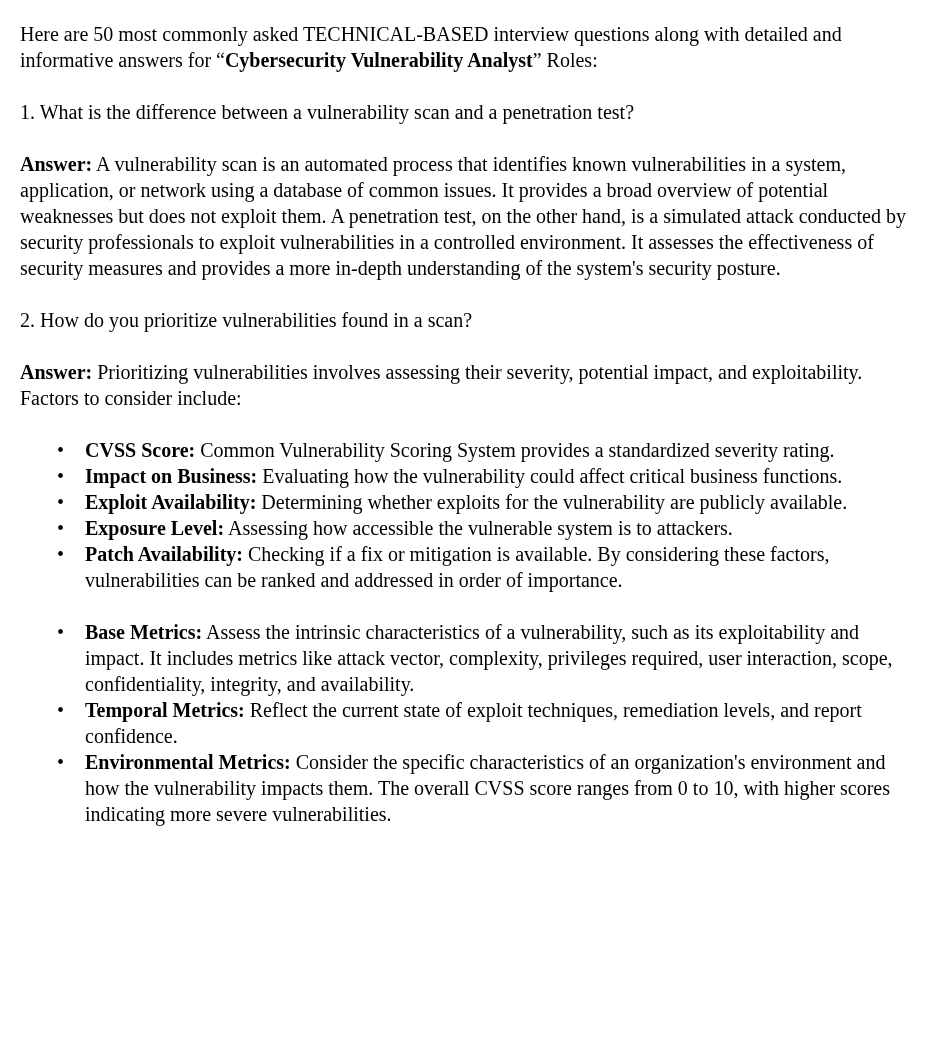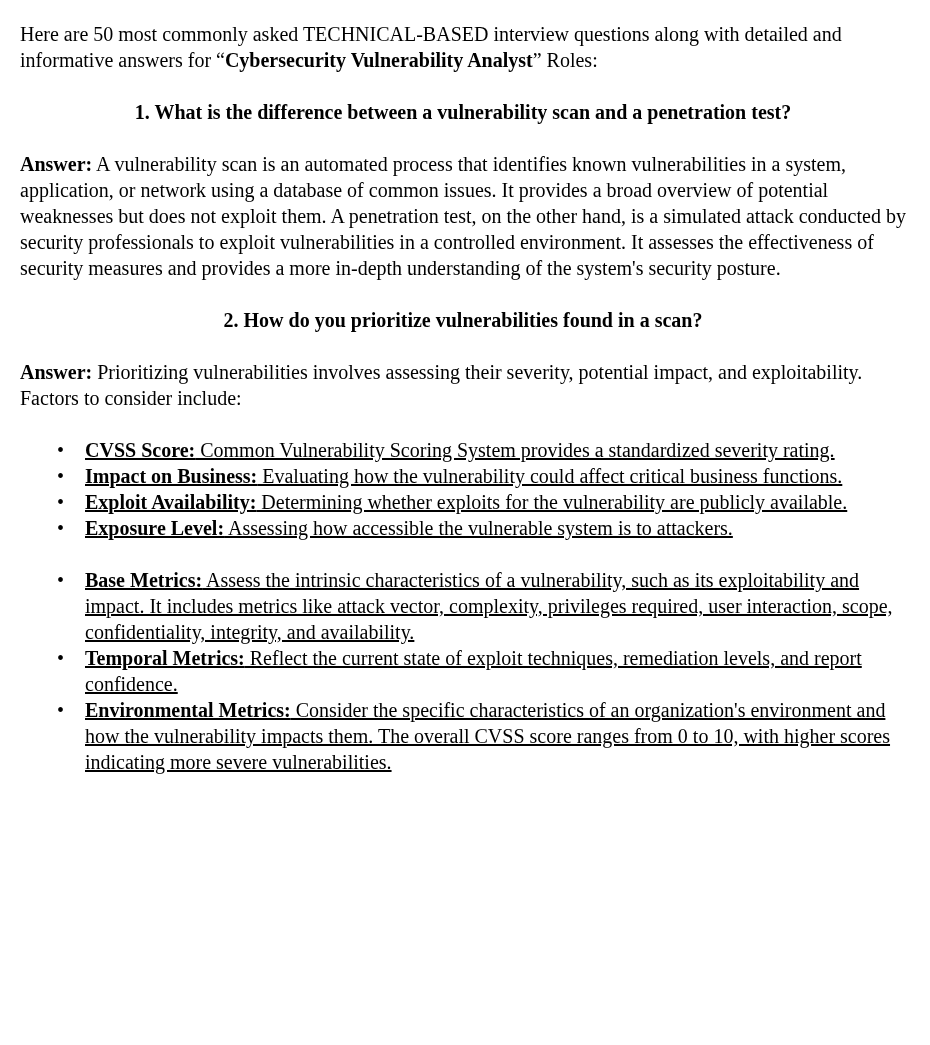--- a/index.html
+++ b/index.html
@@ -24,26 +24,24 @@
   .page p, .page h2, .page ul {
     margin: 26px 0 0 0;
     padding: 0;
   }
   .page .first-block {
     margin-top: 16px;
   }
   h2.question-heading {
     font-size: 20px;
     line-height: 26px;
-    font-weight: bold;
-    text-align: center;
+    font-weight: normal;
   }
   ul.bullet-list {
     list-style: none;
-    text-decoration: underline;
   }
   ul.bullet-list li {
     position: relative;
     padding-left: 65px;
     margin: 0;
   }
   ul.bullet-list li::before {
     content: "\2022";
     position: absolute;
     left: 37px;
@@ -64,20 +62,21 @@
   <p><strong>Answer:</strong><span> A vulnerability scan is an automated process that identifies known vulnerabilities in a system, application, or network using a database of common issues. It provides a broad overview of potential weaknesses but does not exploit them. A penetration test, on the other hand, is a simulated attack conducted by security professionals to exploit vulnerabilities in a controlled environment. It assesses the effectiveness of security measures and provides a more in-depth understanding of the system's security posture.</span></p>
 
   <h2 class="question-heading">2. How do you prioritize vulnerabilities found in a scan?</h2>
   <p><strong>Answer:</strong><span> Prioritizing vulnerabilities involves assessing their severity, potential impact, and exploitability. Factors to consider include:</span></p>
 
   <ul class="bullet-list">
     <li><strong>CVSS Score:</strong><span> Common Vulnerability Scoring System provides a standardized severity rating.</span></li>
     <li><strong>Impact on Business:</strong><span> Evaluating how the vulnerability could affect critical business functions.</span></li>
     <li><strong>Exploit Availability:</strong><span> Determining whether exploits for the vulnerability are publicly available.</span></li>
     <li><strong>Exposure Level:</strong><span> Assessing how accessible the vulnerable system is to attackers.</span></li>
+    <li><strong>Patch Availability:</strong><span> Checking if a fix or mitigation is available. By considering these factors, vulnerabilities can be ranked and addressed in order of importance.</span></li>
   </ul>
 
 
   <ul class="bullet-list">
     <li><strong>Base Metrics:</strong><span> Assess the intrinsic characteristics of a vulnerability, such as its exploitability and impact. It includes metrics like attack vector, complexity, privileges required, user interaction, scope, confidentiality, integrity, and availability.</span></li>
     <li><strong>Temporal Metrics:</strong><span> Reflect the current state of exploit techniques, remediation levels, and report confidence.</span></li>
     <li><strong>Environmental Metrics:</strong><span> Consider the specific characteristics of an organization's environment and how the vulnerability impacts them. The overall CVSS score ranges from 0 to 10, with higher scores indicating more severe vulnerabilities.</span></li>
   </ul>
 
 </div>

